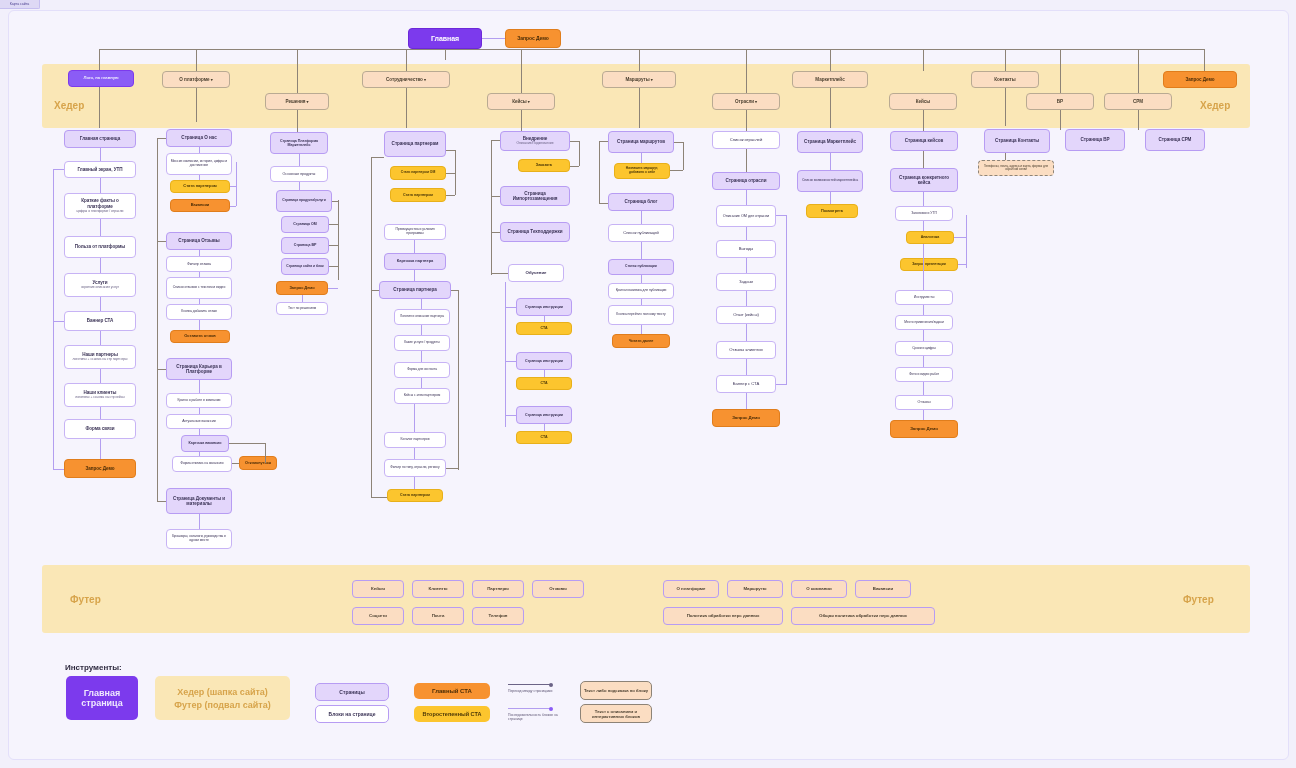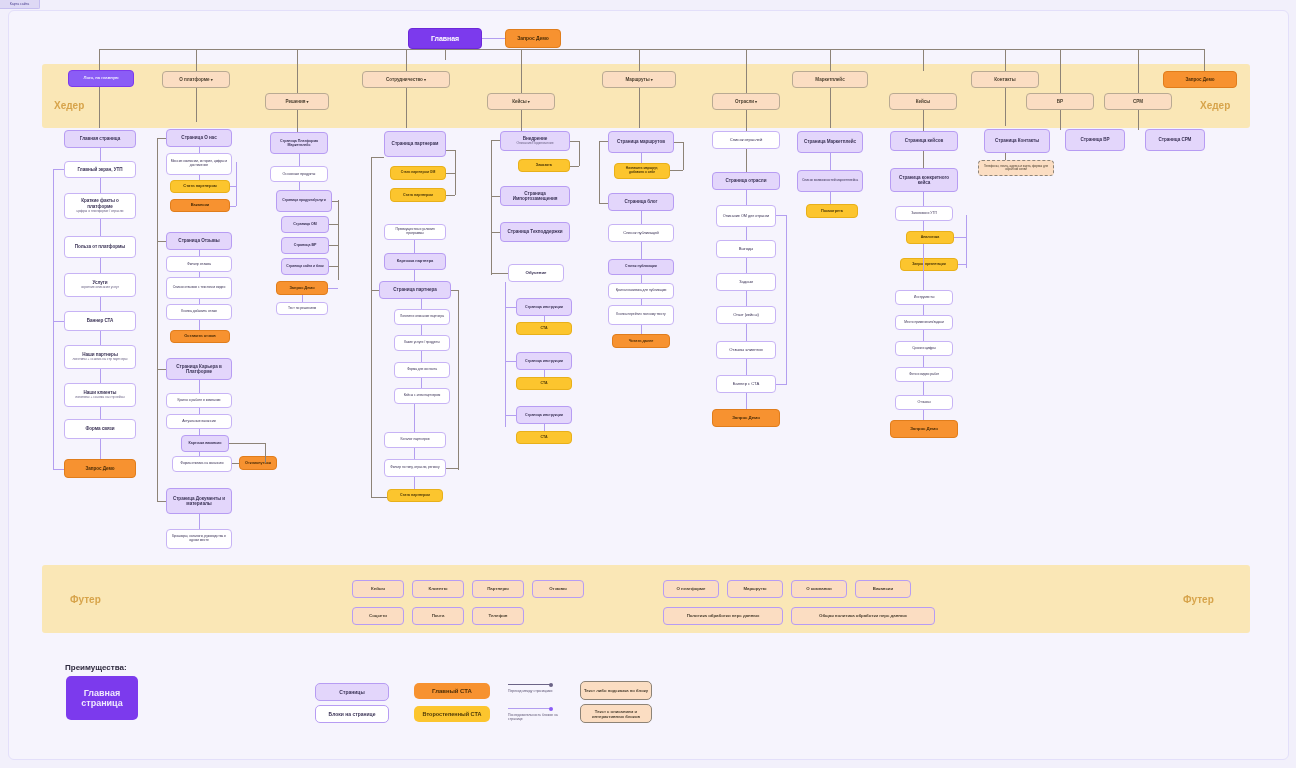--- a/index.html
+++ b/index.html
@@ -417,26 +417,30 @@
   <div class="n v-foot" style="left:412px; top:607px; width:52px; height:18px; font-size:4.4px;">Почта</div>
   <div class="n v-foot" style="left:472px; top:607px; width:52px; height:18px; font-size:4.4px;">Телефон</div>
 
   <div class="n v-foot" style="left:663px; top:580px; width:56px; height:18px; font-size:4.4px;">О платформе</div>
   <div class="n v-foot" style="left:727px; top:580px; width:56px; height:18px; font-size:4.4px;">Маршруты</div>
   <div class="n v-foot" style="left:791px; top:580px; width:56px; height:18px; font-size:4.4px;">О компании</div>
   <div class="n v-foot" style="left:855px; top:580px; width:56px; height:18px; font-size:4.4px;">Вакансии</div>
   <div class="n v-foot" style="left:663px; top:607px; width:120px; height:18px; font-size:4.4px;">Политика обработки перс данных</div>
   <div class="n v-foot" style="left:791px; top:607px; width:144px; height:18px; font-size:4.4px;">Общая политика обработки перс данных</div>
 
-  <div class="legend-title" style="left:65px; top:663px;">Преимущества:</div>
+  <div class="legend-title" style="left:65px; top:663px;">Инструменты:</div>
 
   <div class="lg-box lg-purple" style="left:66px; top:676px; width:72px; height:44px; flex-direction:column;">
     <span style="padding:0 4px; text-align:center;">Главная страница</span>
   </div>
 
+  <div class="lg-box lg-band" style="left:155px; top:676px; width:135px; height:44px; gap:3px;">
+    <span>Хедер (шапка сайта)</span>
+    <span>Футер (подвал сайта)</span>
+  </div>
 
   <div class="lg-box lg-page" style="left:315px; top:683px; width:74px; height:18px;">Страницы</div>
   <div class="lg-box lg-block" style="left:315px; top:705px; width:74px; height:18px;">Блоки на странице</div>
 
   <div class="lg-box lg-cta1" style="left:414px; top:683px; width:76px; height:16px;">Главный СТА</div>
   <div class="lg-box lg-cta2" style="left:414px; top:706px; width:76px; height:16px;">Второстепенный СТА</div>
 
   <div class="arrowline" style="left:508px; top:684px; width:44px; background:#6b6386;">
     <span style="position:absolute; right:-1px; top:-1.5px; width:4px; height:4px; border-radius:50%; background:#6b6386; display:block;"></span>
   </div>

